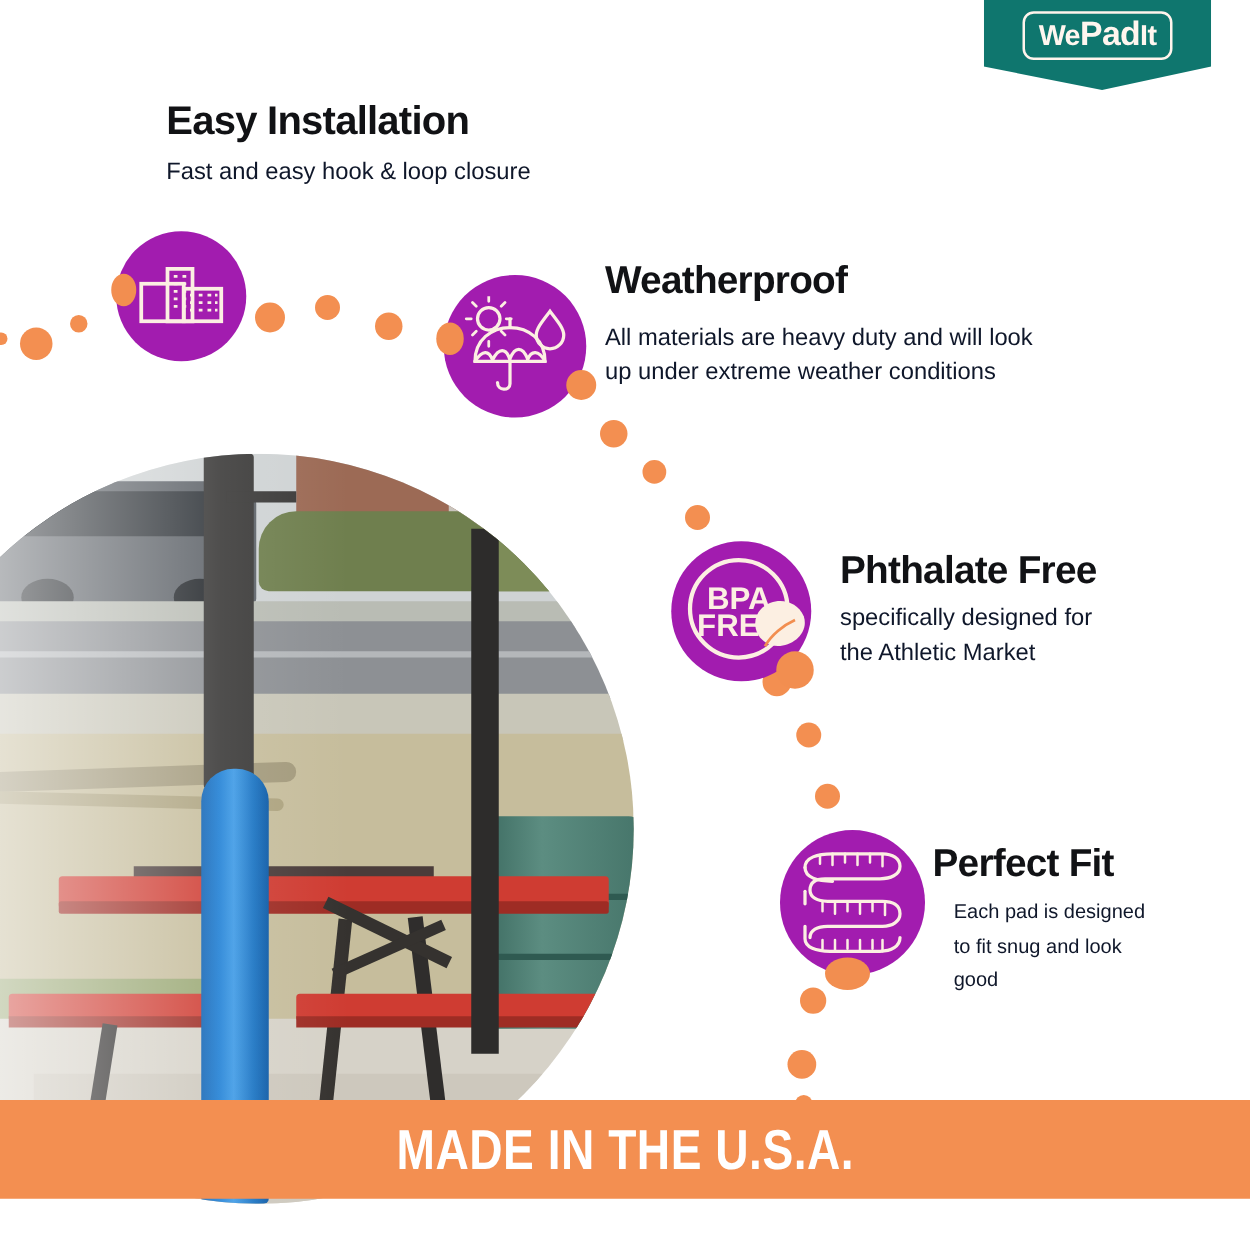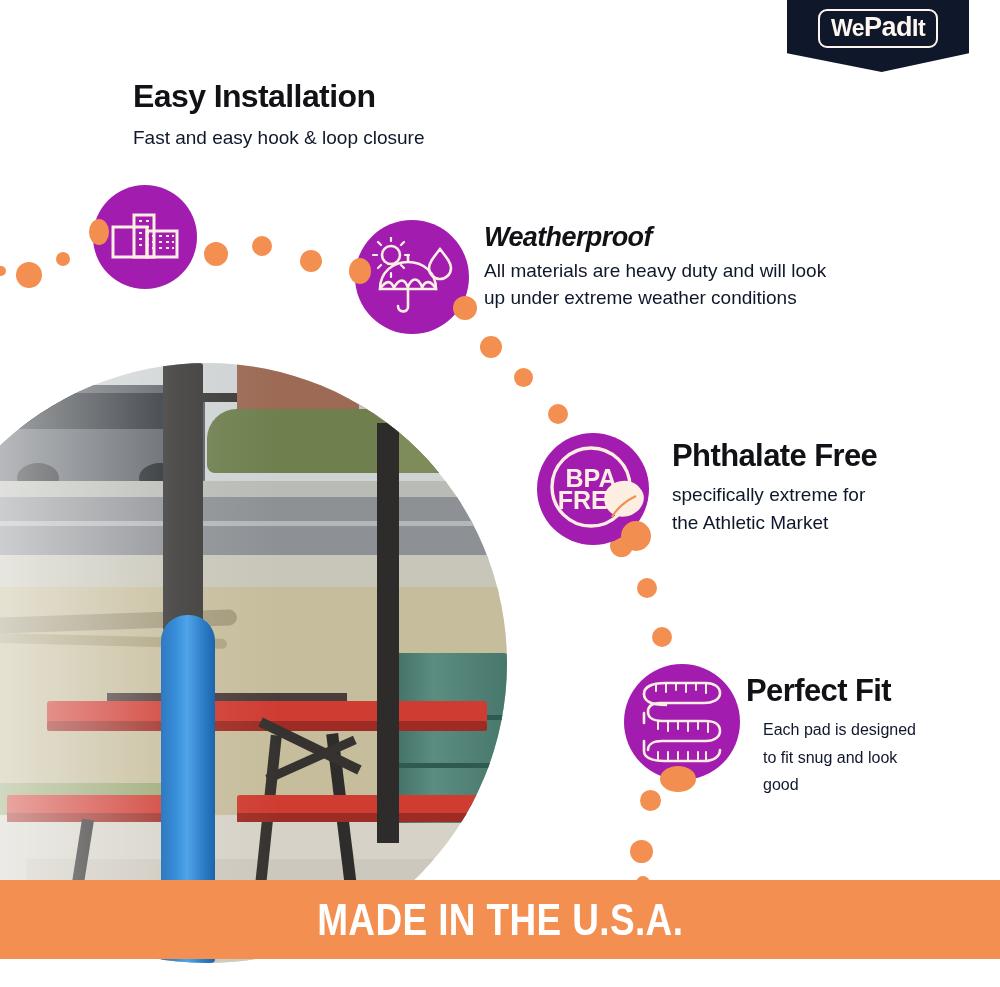--- a/index.html
+++ b/index.html
@@ -14,21 +14,21 @@
     position:relative;
     width:1000px; height:987px;
     background:#ffffff;
     overflow:hidden;
   }
 
   
   #logo-badge {
     position:absolute; left:787px; top:0px;
     width:182px; height:72px;
-    background:#0f172a;
+    background:#0f766e;
     clip-path: polygon(0 0, 100% 0, 100% 74%, 52% 100%, 0 74%);
     display:flex; align-items:flex-start; justify-content:center;
   }
   #logo-inner {
     margin-top:9px;
     border:2.5px solid #FFF4EC;
     border-radius:9px;
     padding:3px 11px 5px 11px;
     display:flex; align-items:baseline;
     line-height:1;
@@ -52,21 +52,21 @@
   .feat-body {
     position:absolute;
     color:#0f172a;
     font-weight:normal;
   }
   .feat-body div { white-space:nowrap; }
 
   #t-easy    { left:133px; top:78px;  font-size:32px; }
   #b-easy    { left:133px; top:125px; font-size:19px; line-height:26px; }
 
-  #t-weather { left:484px; top:222px; font-size:27px;font-style:italic; }
+  #t-weather { left:484px; top:206px; font-size:31px; }
   #b-weather { left:484px; top:257px; font-size:19px; line-height:27px; }
 
   #t-phth    { left:672px; top:438px; font-size:31px; }
   #b-phth    { left:672px; top:481px; font-size:19px; line-height:27.5px; }
 
   #t-fit     { left:746px; top:673px; font-size:31px; }
   #b-fit     { left:763px; top:716px; font-size:16px; line-height:27.5px; }
 
   
   .icon-circle {
@@ -250,21 +250,21 @@
       <path d="M10 52 c0-17 13-27 28-27 s28 10 28 27 z"></path>
       <path d="M10 52 c6-9 11-9 14-1 M24 51 c5-10 11-10 14 0 M38 50 c4-10 10-10 14 0 M52 51 c3-8 9-8 14 1"></path>
       <path d="M38 25 v-7"></path>
       <path d="M38 52 v18 c0 6 -10 6 -10 -1"></path>
       <path d="M70 12 c7 9 11 14 11 19 a11 11 0 0 1 -22 0 c0-5 4-10 11-19 z"></path>
     </svg>
   </div>
 
   <div class="feat-title" id="t-phth">Phthalate Free</div>
   <div class="feat-body" id="b-phth">
-    <div>specifically extreme for</div>
+    <div>specifically designed for</div>
     <div>the Athletic Market</div>
   </div>
 
   <div class="icon-circle" id="ic-bpa">
     <div class="blob" style="left:84px; top:88px; width:30px; height:30px;"></div>
     <svg width="112" height="112" viewBox="0 0 112 112">
       <circle cx="54" cy="54" r="39" fill="none" stroke="#FCEFE2" stroke-width="3.4"></circle>
       <text x="54" y="54" fill="#FCEFE2" font-family="Liberation Sans, sans-serif" font-size="25" font-weight="bold" text-anchor="middle">BPA</text>
       <text x="54" y="76" fill="#FCEFE2" font-family="Liberation Sans, sans-serif" font-size="25" font-weight="bold" text-anchor="middle">FREE</text>
       <path d="M106 60 c-6 -14 -24 -16 -34 -6 c-9 9 -5 25 8 29 c13 4 31 -8 26 -23 z" fill="#FCEFE2"></path>

